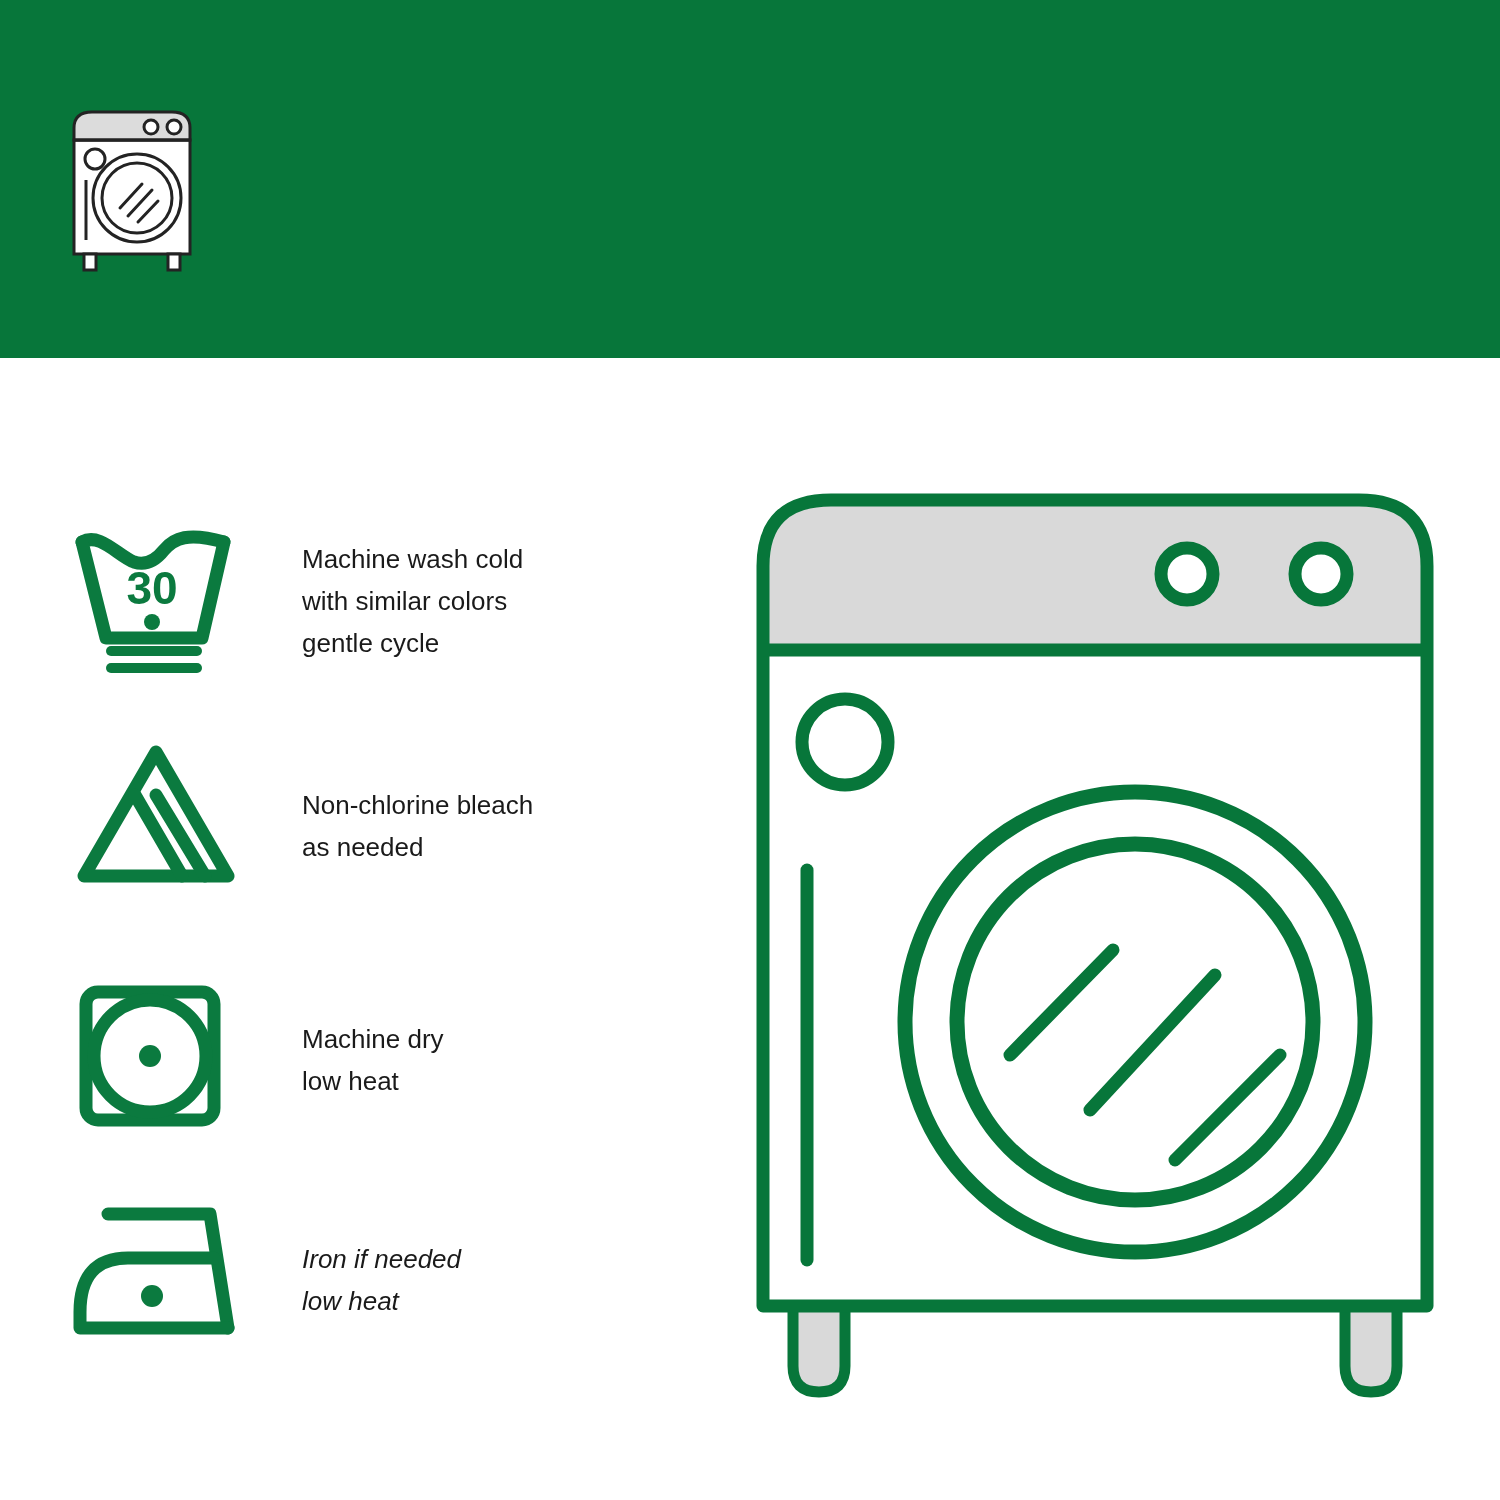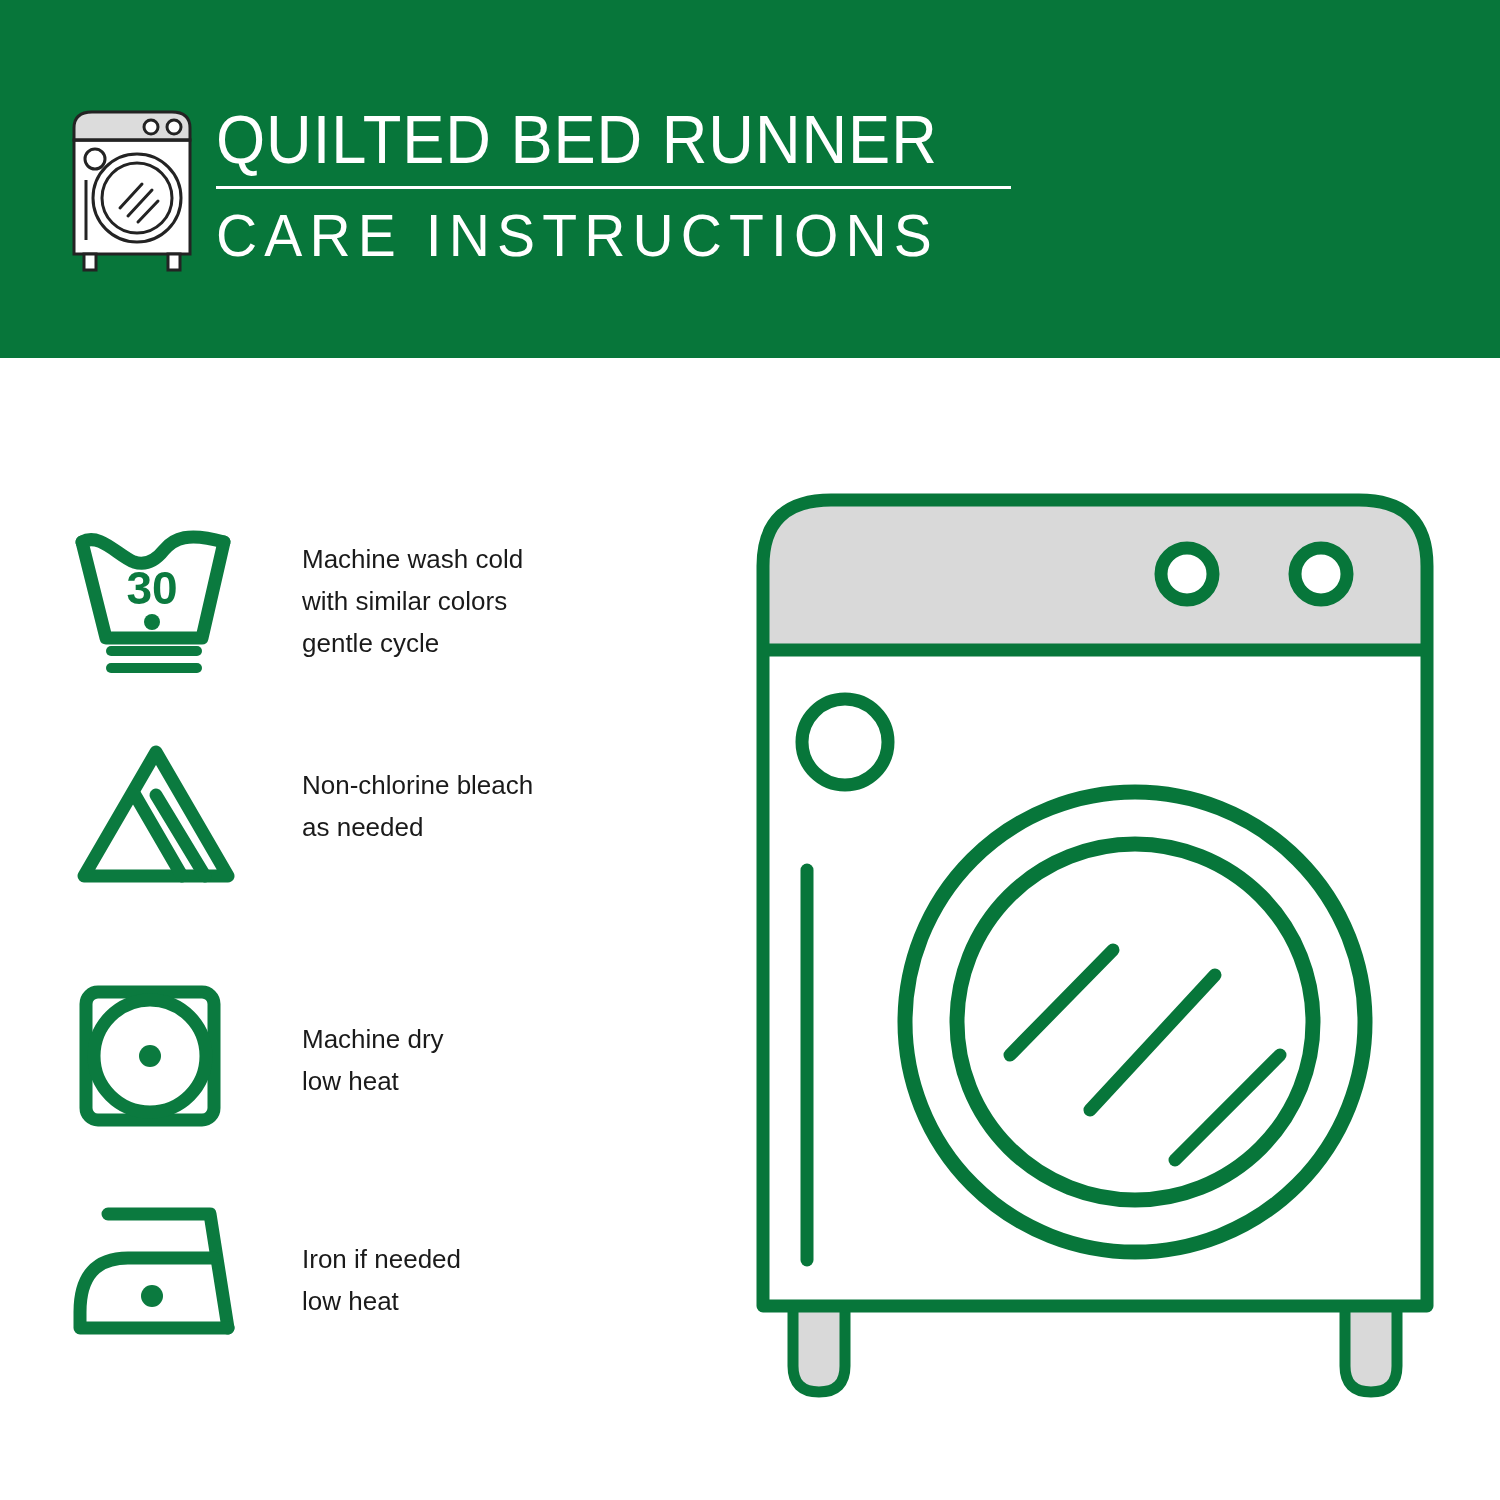--- a/index.html
+++ b/index.html
@@ -100,29 +100,29 @@
     color: #1a1a1a;
     white-space: pre-line;
     font-family: "Liberation Sans", sans-serif;
   }
   .row-wash  { top: 160px; }
   .row-wash .sym  { top: 8px; }
   .row-wash .txt  { top: 20px; }
 
   .row-bleach { top: 370px; }
   .row-bleach .sym { top: 12px; }
-  .row-bleach .txt { top: 36px; }
+  .row-bleach .txt { top: 56px; }
 
   .row-dry { top: 612px; }
   .row-dry .sym { top: 12px; }
   .row-dry .txt { top: 48px; }
 
   .row-iron { top: 832px; }
   .row-iron .sym { top: 10px; }
-  .row-iron .txt { top: 48px; }
+  .row-iron .txt { top: 48px; font-style: italic; }
 
   
   .machine {
     position: absolute;
     left: 735px;
     top: 470px;
     width: 740px;
     height: 960px;
   }
 </style>
@@ -152,25 +152,20 @@
         <circle cx="75" cy="94" r="35" fill="#ffffff" stroke="#232323" stroke-width="3"></circle>
         <line x1="58" y1="104" x2="80" y2="80" stroke="#232323" stroke-width="3" stroke-linecap="round"></line>
         <line x1="66" y1="112" x2="90" y2="86" stroke="#232323" stroke-width="3" stroke-linecap="round"></line>
         <line x1="76" y1="118" x2="96" y2="97" stroke="#232323" stroke-width="3" stroke-linecap="round"></line>
 
         <rect x="22" y="150" width="12" height="16" fill="#ffffff" stroke="#232323" stroke-width="3"></rect>
         <rect x="106" y="150" width="12" height="16" fill="#ffffff" stroke="#232323" stroke-width="3"></rect>
       </svg>
     </div>
 
-    <div class="header-text">
-      <div class="title-main">QUILTED BED RUNNER</div>
-      <div class="title-rule"></div>
-      <div class="title-sub">CARE INSTRUCTIONS</div>
-    </div>
   </div>
 
   <div class="care-list">
 
     <div class="care-row row-wash">
       <div class="sym">
         <svg viewBox="0 0 170 150" width="170" height="150" aria-hidden="true">
           <g fill="none" stroke="#0b7a3f" stroke-width="13" stroke-linecap="round" stroke-linejoin="round">
 
             <path d="M10 16 C 28 6 46 30 62 36 C 74 40 84 34 92 24 C 102 12 116 6 152 16"></path>

